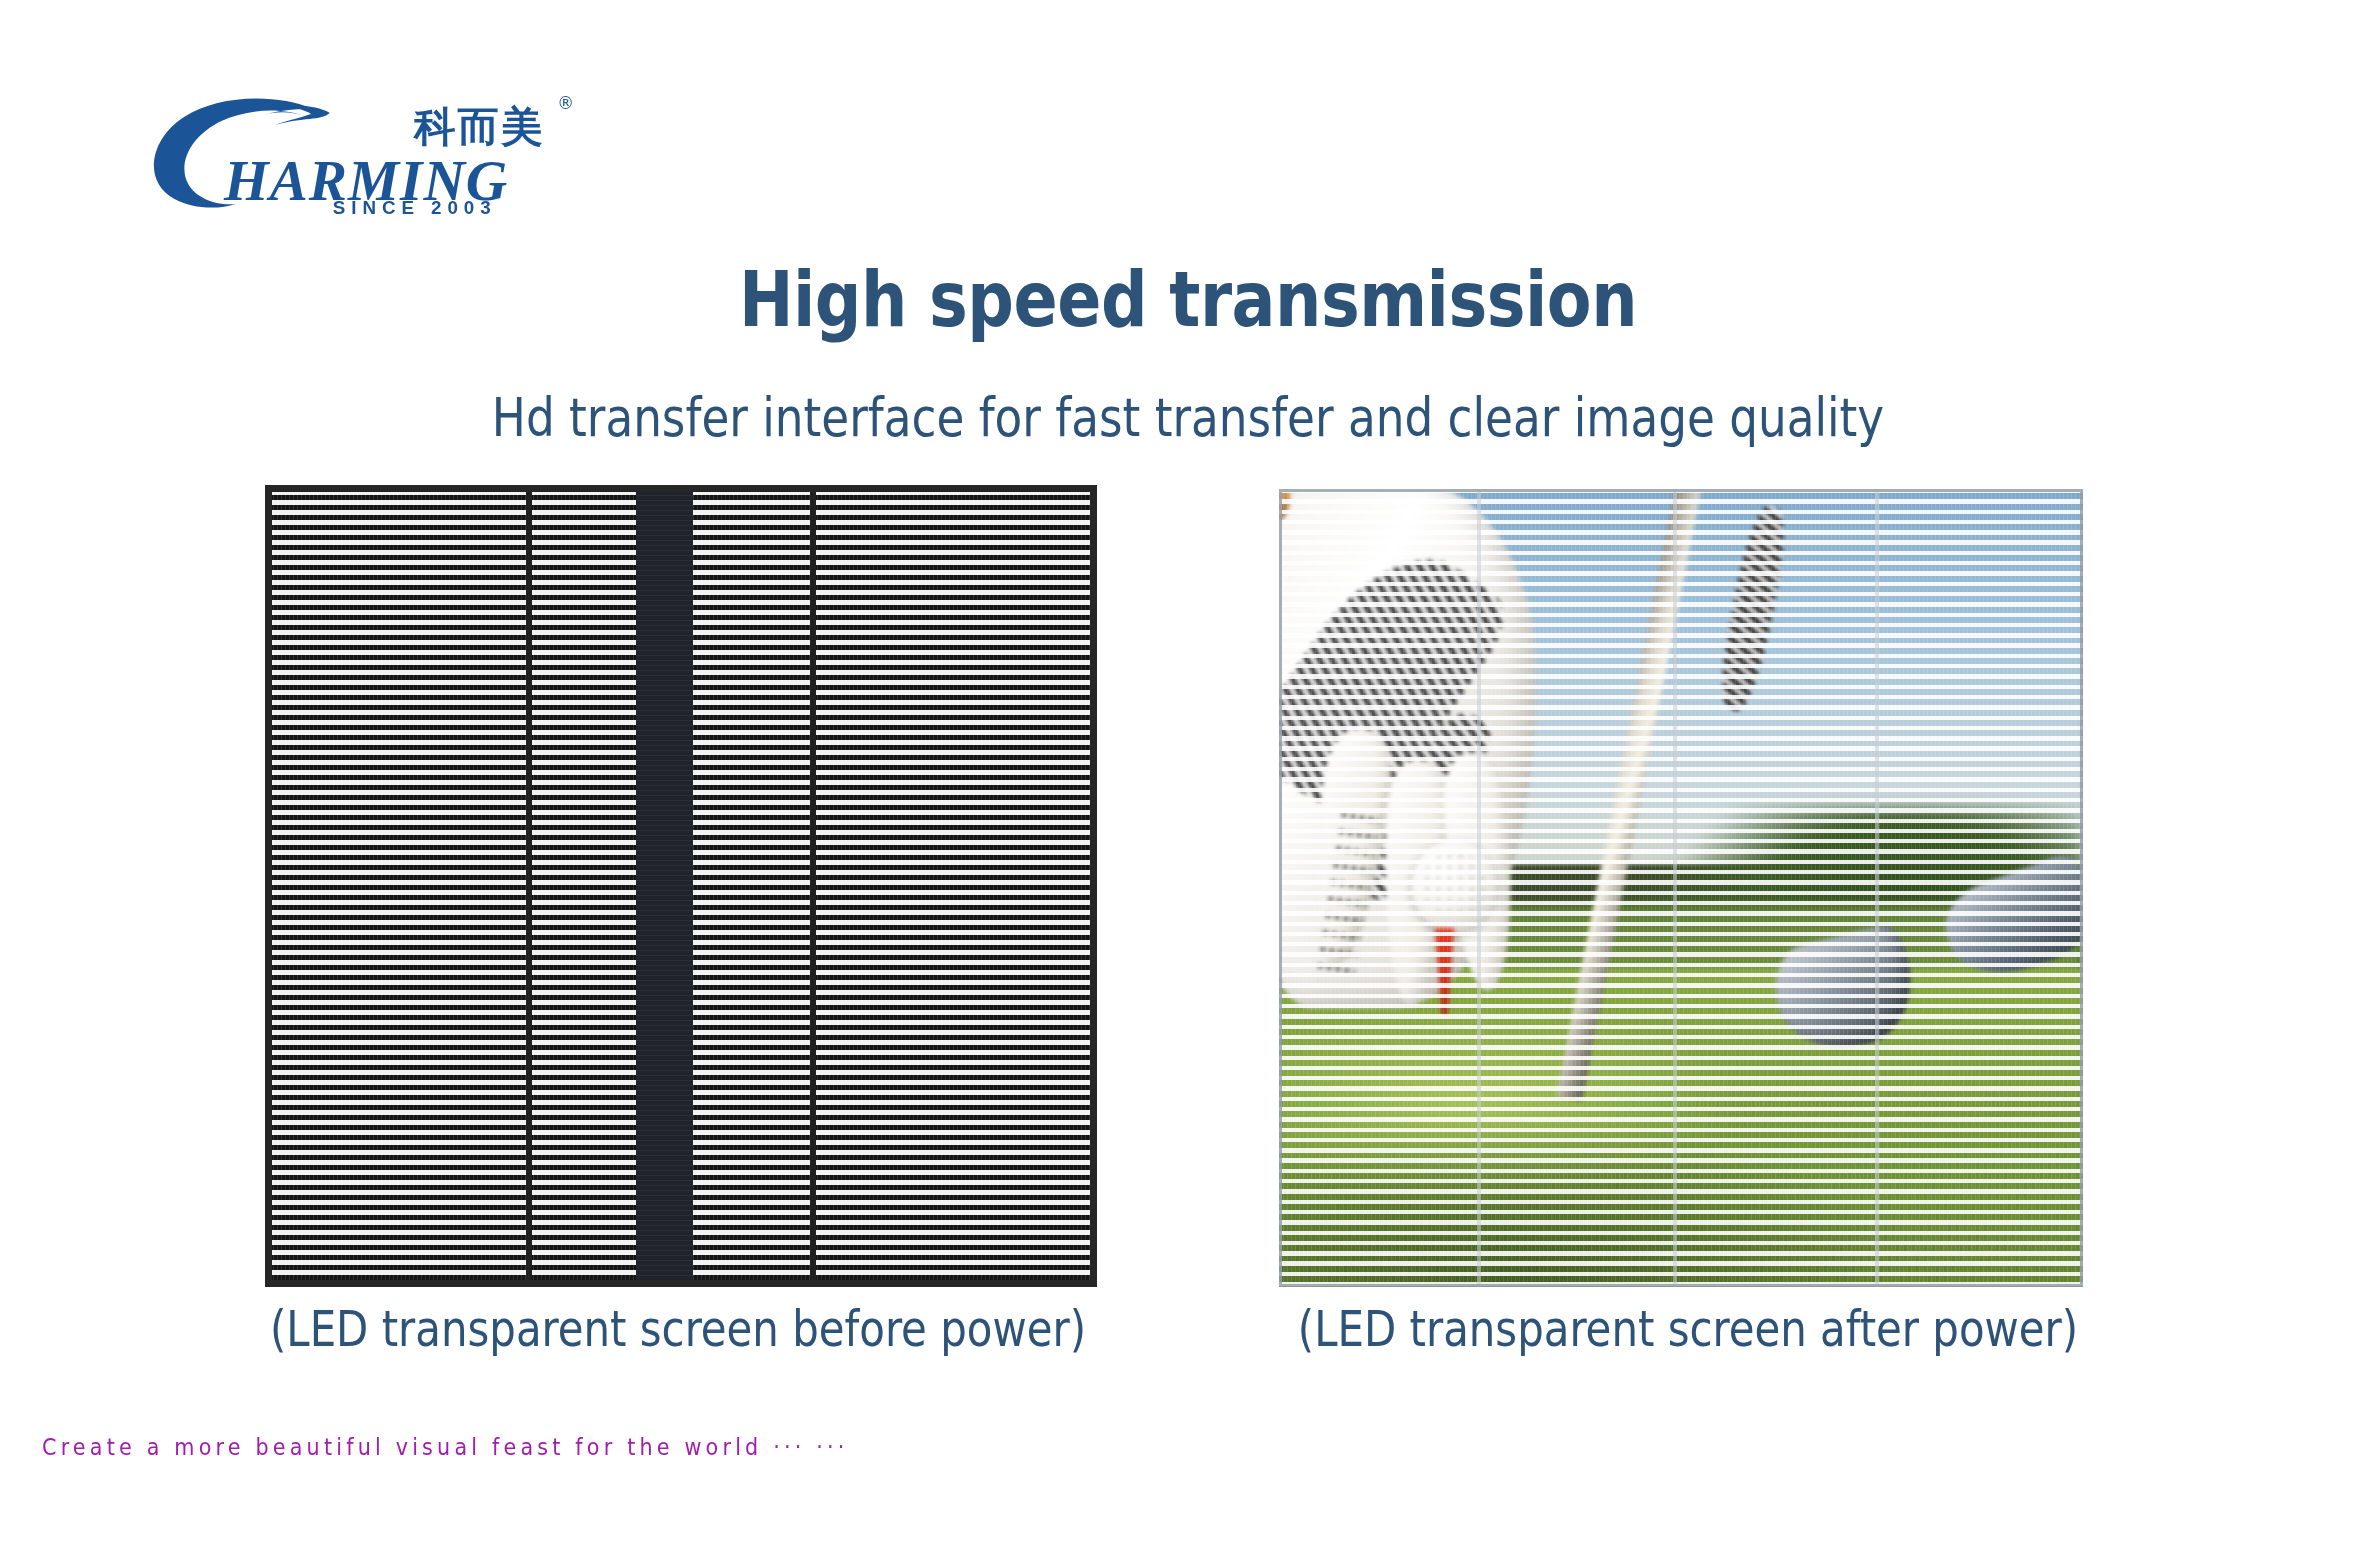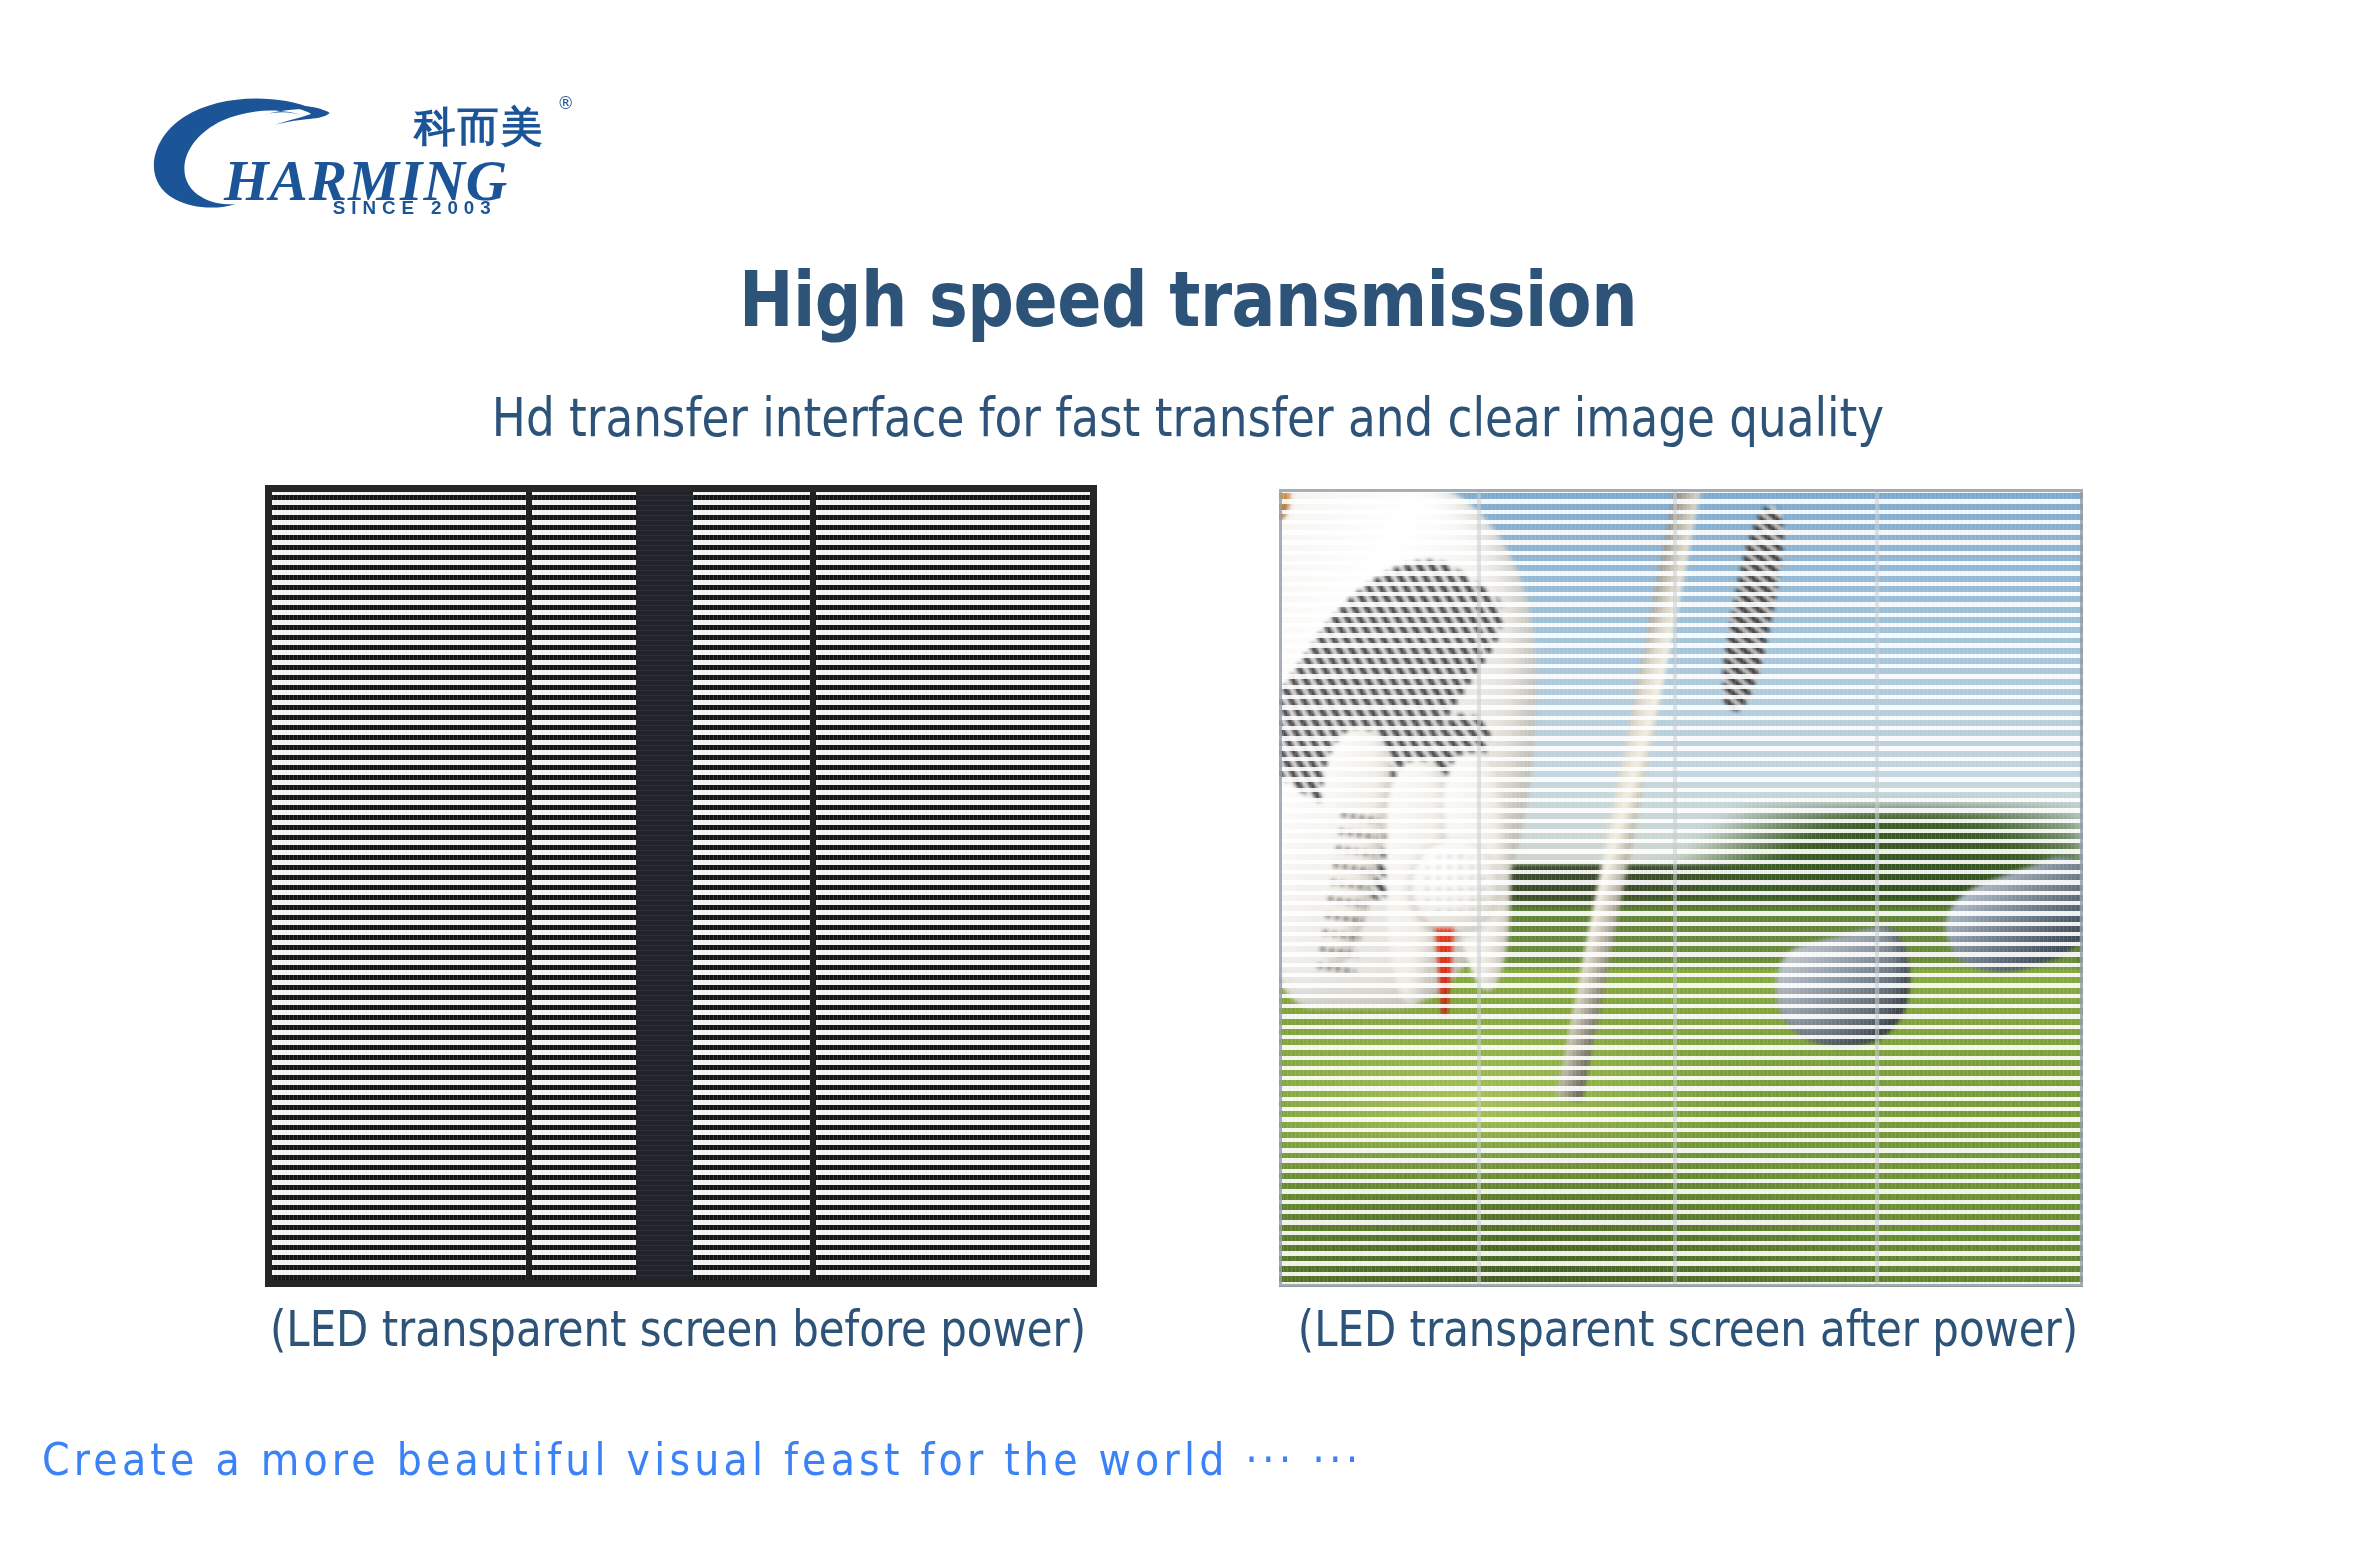--- a/index.html
+++ b/index.html
@@ -306,22 +306,22 @@
   }
   #caption-before { left: 183px; width: 990px; text-align: center; }
   #caption-after  { left: 1213px; width: 950px; text-align: center; }
 
   
   #footer-tagline {
     position: absolute;
     left: 42px;
     top: 1434px;
     font-family: "DejaVu Sans Condensed", "Liberation Sans Narrow", "Liberation Sans", sans-serif;
-    font-size: 44px;
-    color: #3b82f6;
+    font-size: 23px;
+    color: #a21caf;
     letter-spacing: 4.2px;
     white-space: nowrap;
   }
 </style>
 </head>
 <body>
 
 <div id="logo-block">
   <svg id="logo-svg" width="465" height="129" viewBox="0 0 470 130">
 

